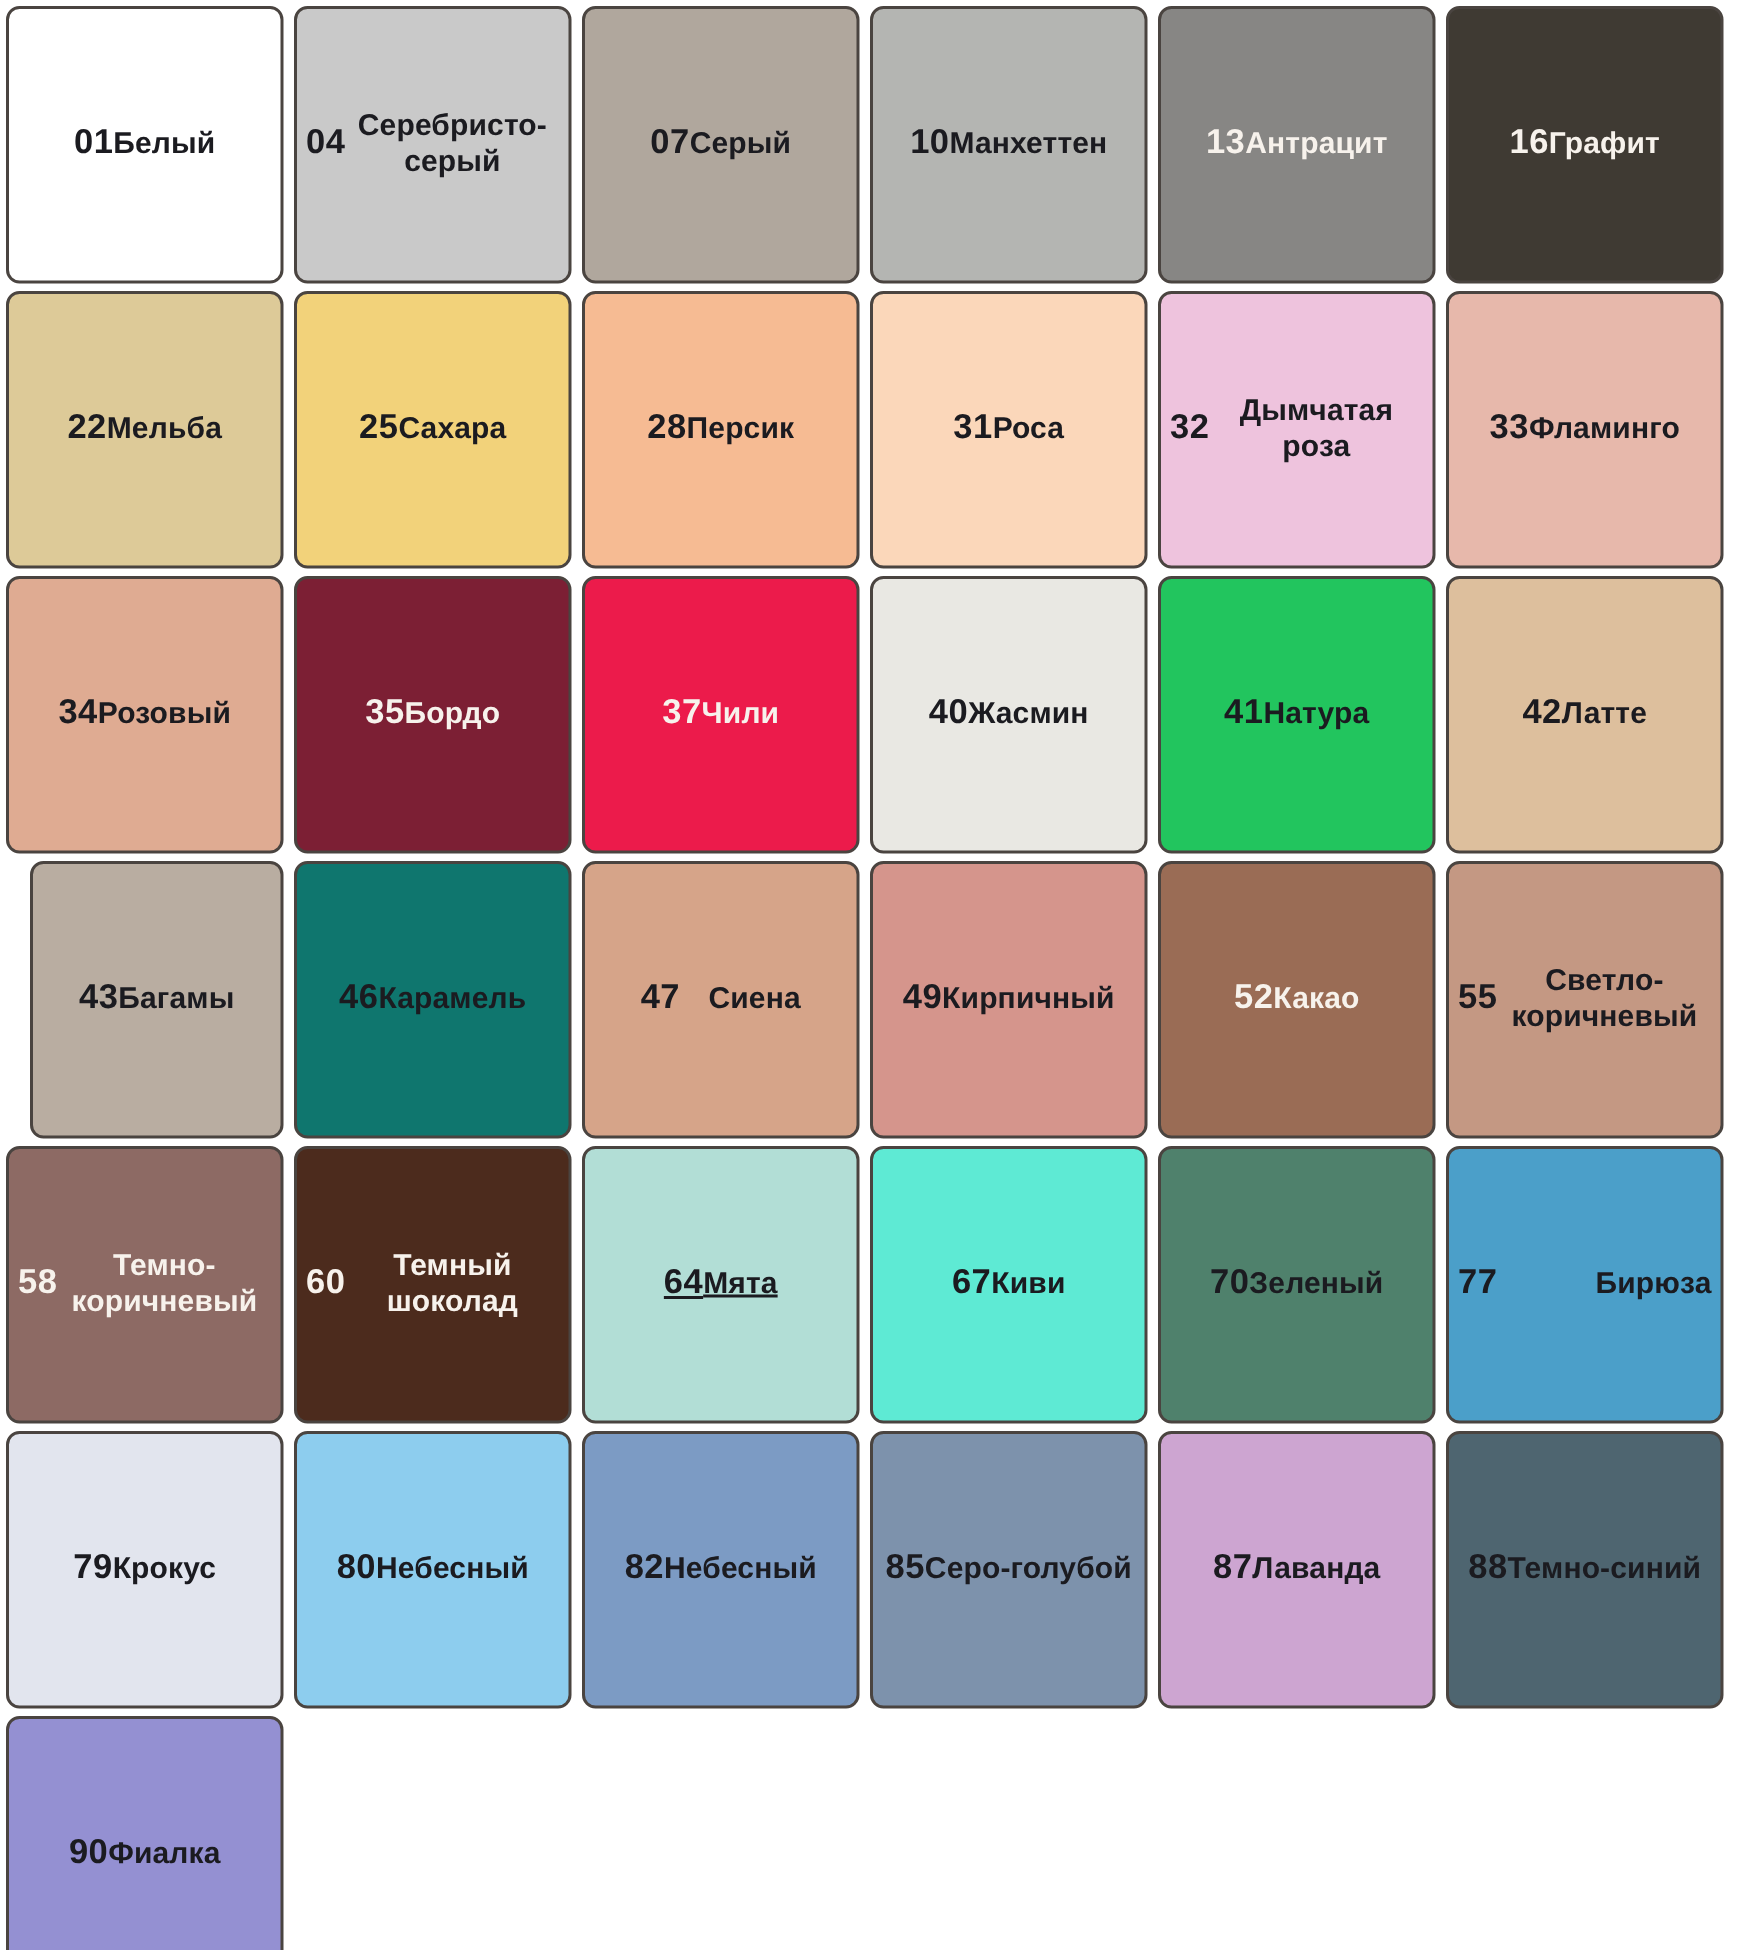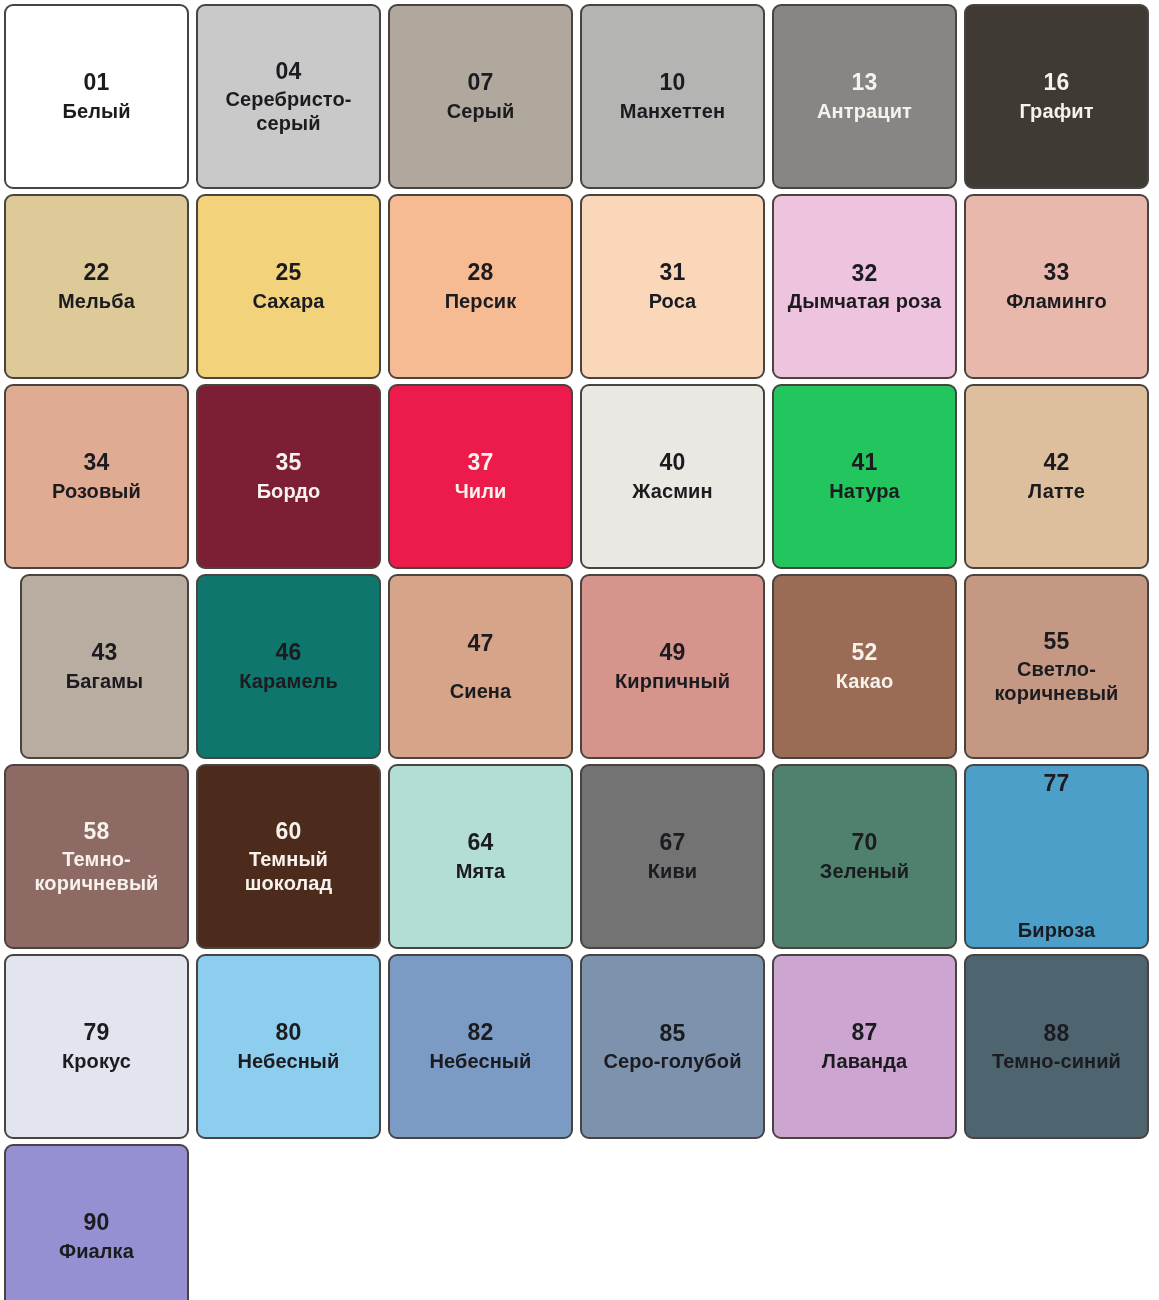--- a/index.html
+++ b/index.html
@@ -21,21 +21,21 @@
     column-gap: 7px;
     row-gap: 5px;
     padding: 4px 0 0 4px;
     box-sizing: border-box;
   }
   .swatch {
     border: 2px solid #4a4440;
     border-radius: 9px;
     box-sizing: border-box;
     display: flex;
-    flex-direction: column;
+    flex-direction: row;
     align-items: center;
     justify-content: center;
     text-align: center;
     padding: 4px 6px;
     line-height: 1.18;
     overflow: hidden;
   }
   .swatch .code {
     font-size: 23px;
     font-weight: bold;
@@ -154,25 +154,25 @@
       <div class="name">Светло-коричневый</div>
     </div>
     <div class="swatch light-text two-line" style="background: rgb(141, 106, 100);">
       <div class="code">58</div>
       <div class="name">Темно-коричневый</div>
     </div>
     <div class="swatch light-text two-line" style="background: rgb(76, 43, 29);">
       <div class="code">60</div>
       <div class="name">Темный шоколад</div>
     </div>
-    <div class="swatch dark-text" style="background: rgb(178, 222, 214);">
+    <div class="swatch dark-text" style="background: rgb(178, 222, 214); text-decoration: underline;">
       <div class="code">64</div>
       <div class="name">Мята</div>
     </div>
-    <div class="swatch dark-text" style="background: #737373;">
+    <div class="swatch dark-text" style="background: #5eead4;">
       <div class="code">67</div>
       <div class="name">Киви</div>
     </div>
     <div class="swatch dark-text" style="background: rgb(79, 129, 108);">
       <div class="code">70</div>
       <div class="name">Зеленый</div>
     </div>
     <div class="swatch dark-text" style="background: rgb(75, 159, 201); justify-content: space-between;">
       <div class="code">77</div>
       <div class="name">Бирюза</div>

